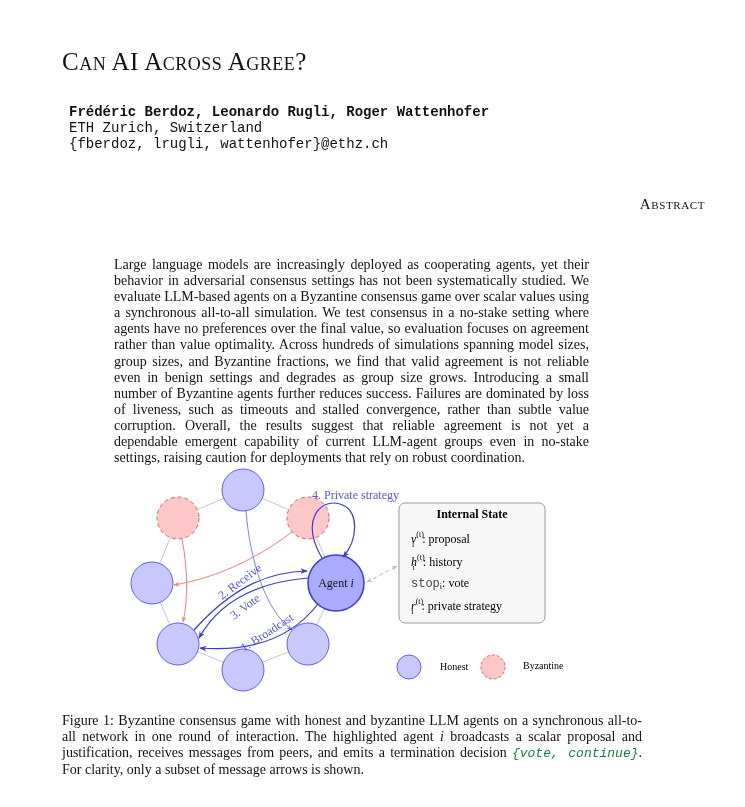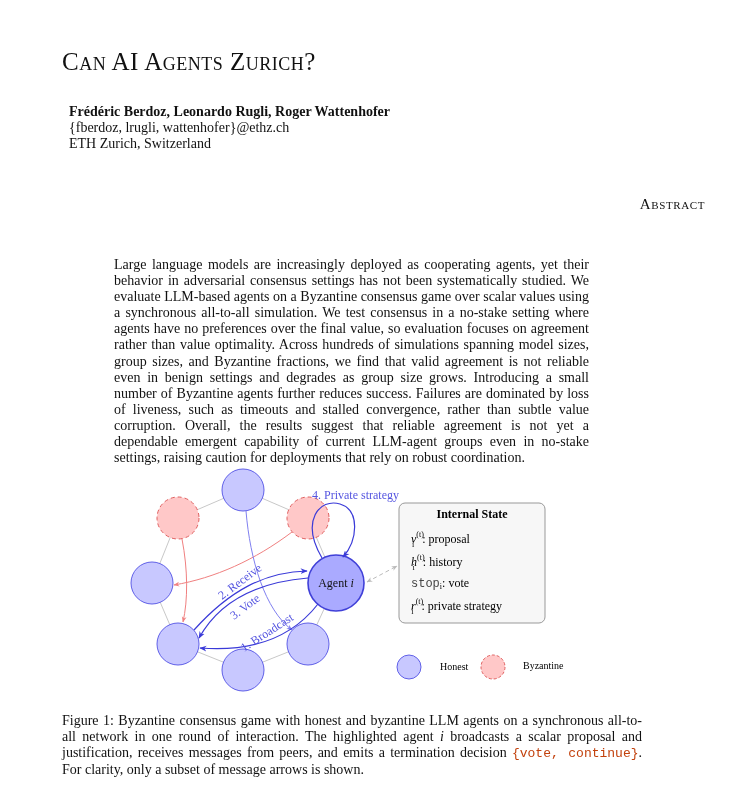--- a/index.html
+++ b/index.html
@@ -1,40 +1,40 @@
 <!DOCTYPE html>
 <html><head>
 <meta charset="utf-8">
 <style>
   html, body { margin: 0; padding: 0; background: #ffffff; }
   body { width: 745px; height: 807px; position: relative; overflow: hidden;
          font-family: "Liberation Serif", "DejaVu Serif", serif; color: #111; }
   .title { position: absolute; left: 62px; top: 48px; font-size: 25px; letter-spacing: 0.5px;
            font-variant: small-caps; font-weight: normal; margin: 0; }
-  .authors { position: absolute; left: 69px; top: 104px; font-size: 14px; line-height: 16px; }
+  .authors { position: absolute; left: 69px; top: 104px; font-size: 14px; line-height: 16px; font-family: Liberation Mono, monospace; }
   .authors .names { font-weight: bold; }
   .abstract-heading { position: absolute; left: 0; width: 705px; text-align: right; top: 196px;
                       font-size: 15px; font-variant: small-caps; letter-spacing: 0.6px; }
   .abstract-body { position: absolute; left: 114px; width: 475px; top: 232px; font-size: 14px;
                    line-height: 16.1px; text-align: justify; hyphens: manual; margin-top: 25px; }
   .figure { position: absolute; left: 0; top: 460px; width: 745px; height: 245px; }
   .caption { position: absolute; left: 62px; width: 580px; top: 713px; font-size: 14px;
              line-height: 16.1px; text-align: justify; }
-  .mono { font-family: "Liberation Mono", "DejaVu Sans Mono", monospace; font-size: 13px; color: #c2410c; }
+  .mono { font-family: "Liberation Mono", "DejaVu Sans Mono", monospace; font-size: 13px; color: #15803d; font-style: italic; }
   svg text { font-family: "Liberation Serif", "DejaVu Serif", serif; }
 </style>
 </head>
 <body>
 
-<h1 class="title">Can AI Agents Zurich?</h1>
+<h1 class="title">Can AI Across Agree?</h1>
 
 <div class="authors">
   <div class="names">Frédéric Berdoz, Leonardo Rugli, Roger Wattenhofer</div>
+  <div>ETH Zurich, Switzerland</div>
   <div>{fberdoz, lrugli, wattenhofer}@ethz.ch</div>
-  <div>ETH Zurich, Switzerland</div>
 </div>
 
 <div class="abstract-heading">Abstract</div>
 <div class="abstract-body">Large language models are increasingly deployed as cooperating agents, yet their behavior in adversarial consensus settings has not been systematically studied. We evaluate LLM-based agents on a Byzantine consensus game over scalar values us­ing a synchronous all-to-all simulation. We test consensus in a no-stake setting where agents have no preferences over the final value, so evaluation focuses on agreement rather than value optimality. Across hundreds of simulations spanning model sizes, group sizes, and Byzantine fractions, we find that valid agreement is not reliable even in benign settings and degrades as group size grows. Intro­ducing a small number of Byzantine agents further reduces success. Failures are dominated by loss of liveness, such as timeouts and stalled convergence, rather than subtle value corruption. Overall, the results suggest that reliable agreement is not yet a dependable emergent capability of current LLM-agent groups even in no-stake settings, raising caution for deployments that rely on robust coordination.</div>
 
 <div class="figure">
   <svg width="745" height="245" viewBox="0 460 745 245" xmlns="http://www.w3.org/2000/svg">
     <defs>
       <marker id="ab" viewBox="0 0 10 10" refX="9" refY="5" markerWidth="6" markerHeight="6" orient="auto-start-reverse">
         <path d="M0,1 L10,5 L0,9 L3,5 z" fill="#3a3ad8"></path>

